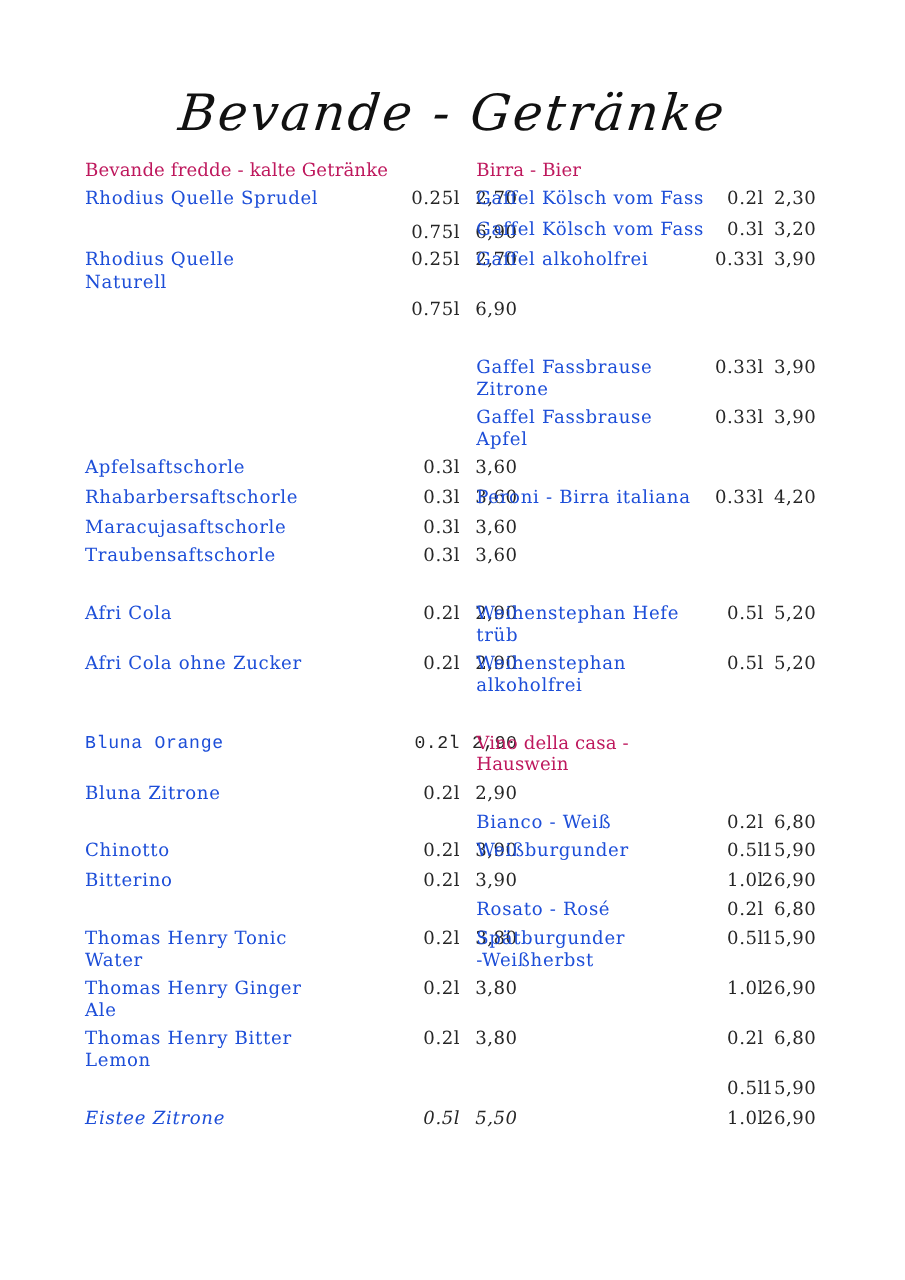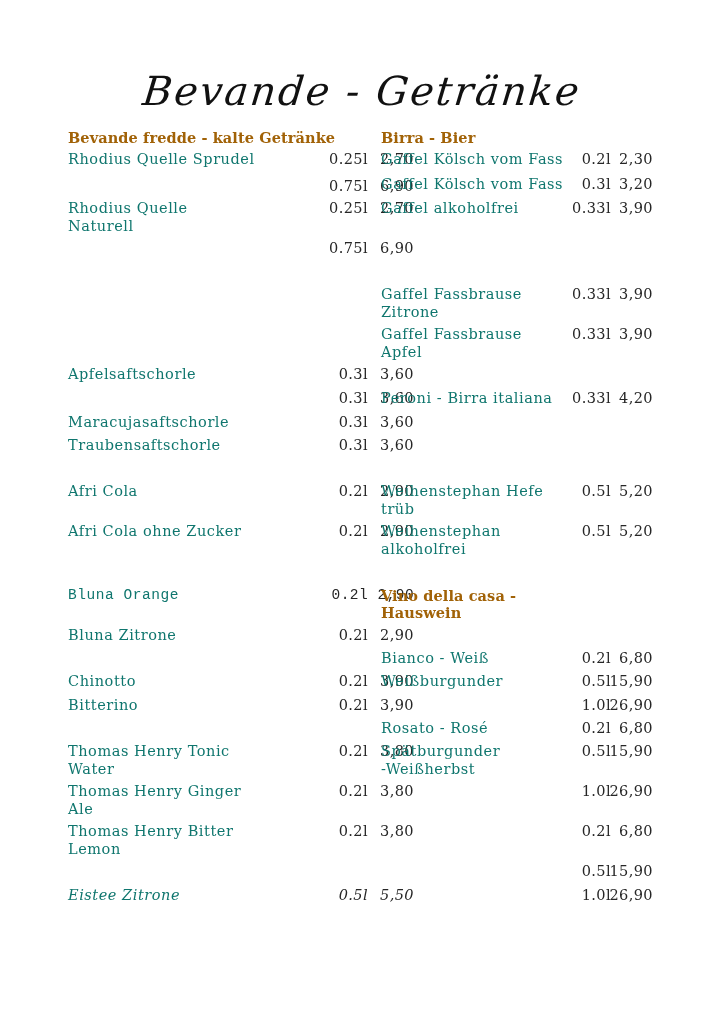--- a/index.html
+++ b/index.html
@@ -40,43 +40,43 @@
     top: 0;
   }
   #column-left  { left: 68px;  width: 278px; }
   #column-right { left: 381px; width: 272px; }
 
   
   .section-head {
     position: absolute;
     left: 0;
     font-family: "DejaVu Serif", "Liberation Serif", serif;
-    font-weight: 700;
+    font-weight: 400;
     font-size: 14.5px;
     letter-spacing: 0.1px;
-    color: #a16207;
+    color: #be185d;
     line-height: 17px;
     white-space: pre-line;
   }
 
   
   .row {
     position: absolute;
     left: 0;
     width: 100%;
     height: 18px;
   }
   .row-name {
     position: absolute;
     left: 0;
     top: 0;
     font-size: 14.5px;
     line-height: 17.5px;
     letter-spacing: 0.55px;
-    color: #0f766e;
+    color: #1d4ed8;
     white-space: pre-line;
   }
   .row-size,
   .row-price {
     position: absolute;
     top: 0;
     text-align: right;
     font-size: 14.5px;
     line-height: 17.5px;
     letter-spacing: 0.4px;
@@ -122,20 +122,21 @@
           <div class="row-name"></div>
           <div class="row-size">0.75l</div>
           <div class="row-price">6,90</div>
         </div>
         <div class="row" style="top: 366px;">
           <div class="row-name">Apfelsaftschorle</div>
           <div class="row-size">0.3l</div>
           <div class="row-price">3,60</div>
         </div>
         <div class="row" style="top: 390px;">
+          <div class="row-name">Rhabarbersaftschorle</div>
           <div class="row-size">0.3l</div>
           <div class="row-price">3,60</div>
         </div>
         <div class="row" style="top: 414px;">
           <div class="row-name">Maracujasaftschorle</div>
           <div class="row-size">0.3l</div>
           <div class="row-price">3,60</div>
         </div>
         <div class="row" style="top: 437px;">
           <div class="row-name">Traubensaftschorle</div>

